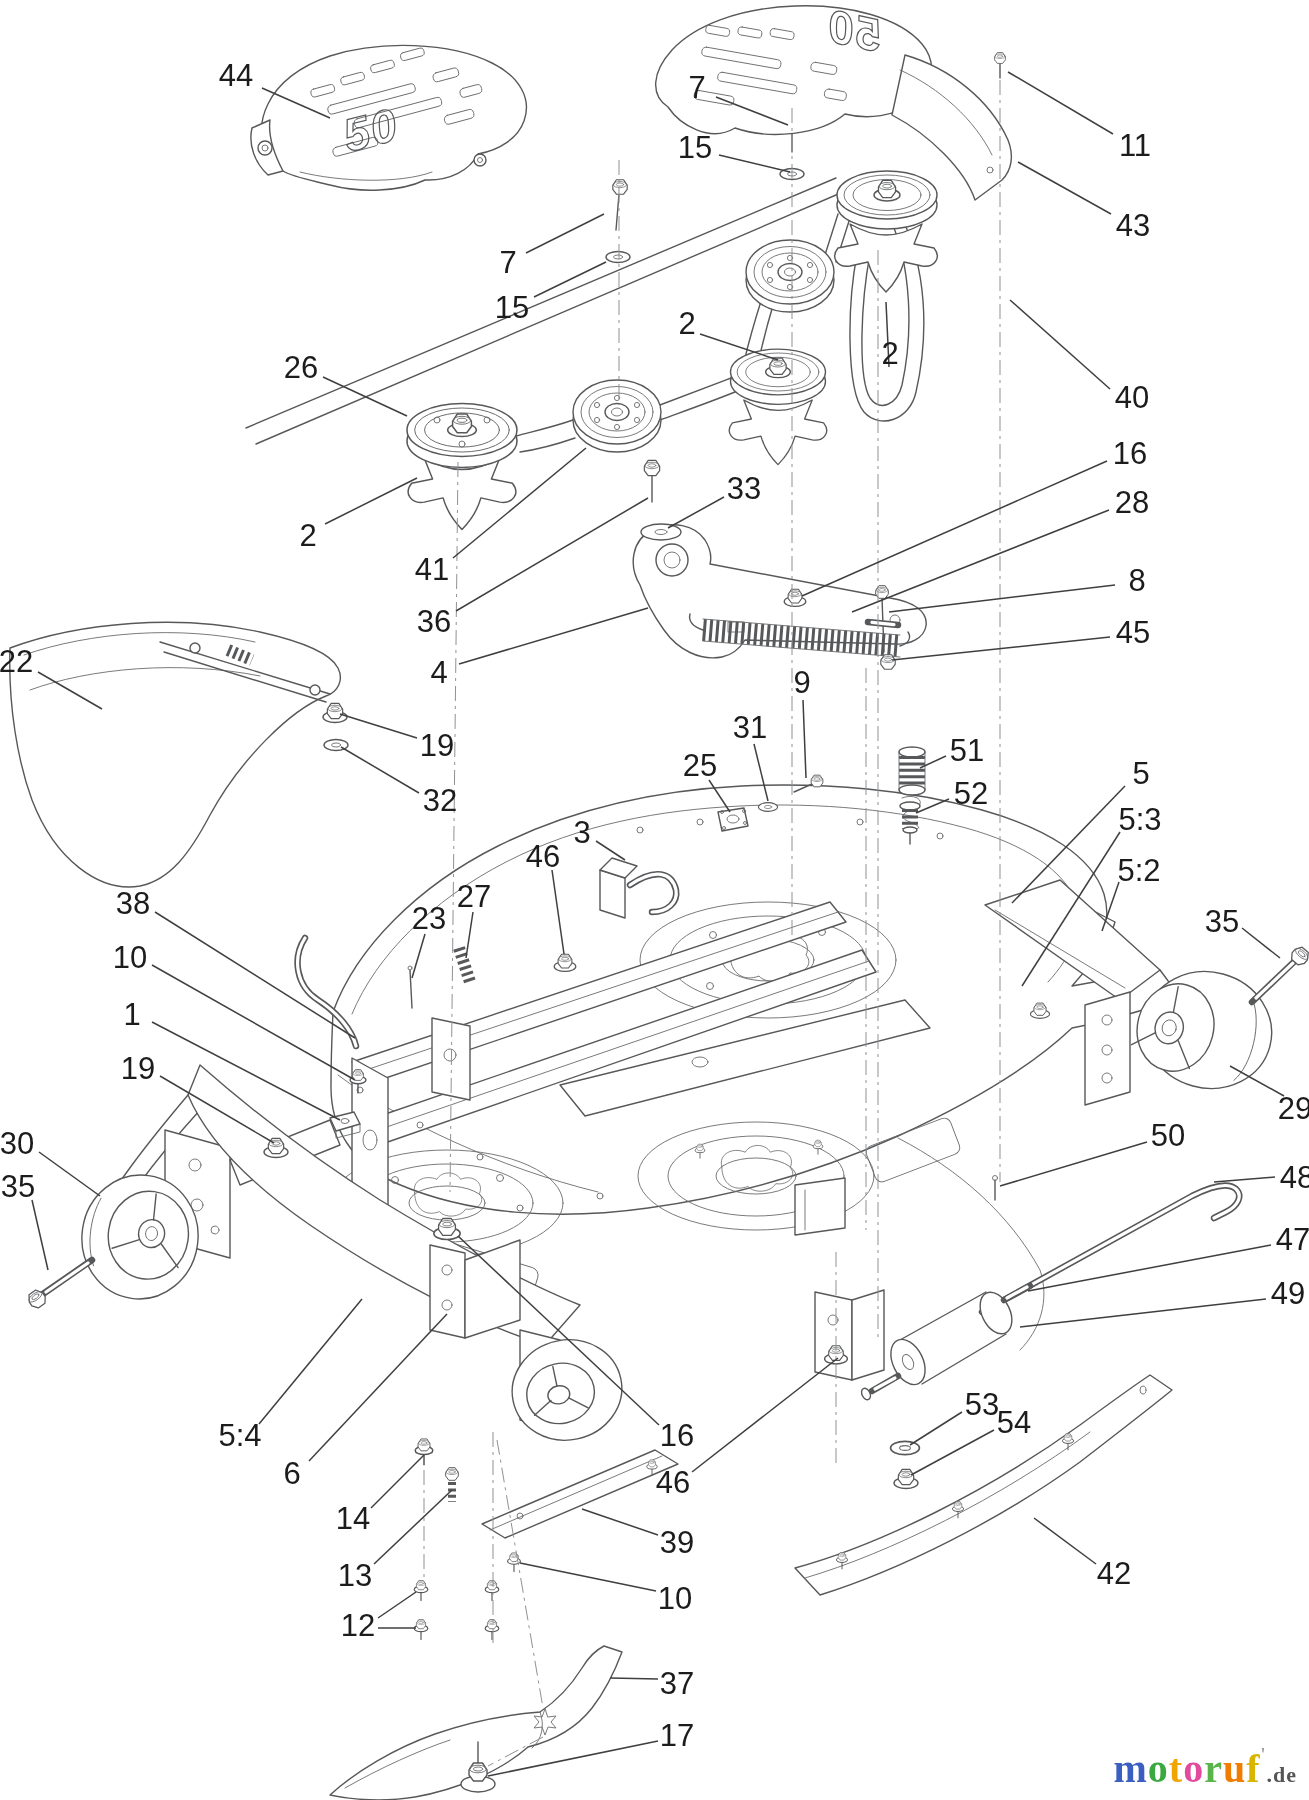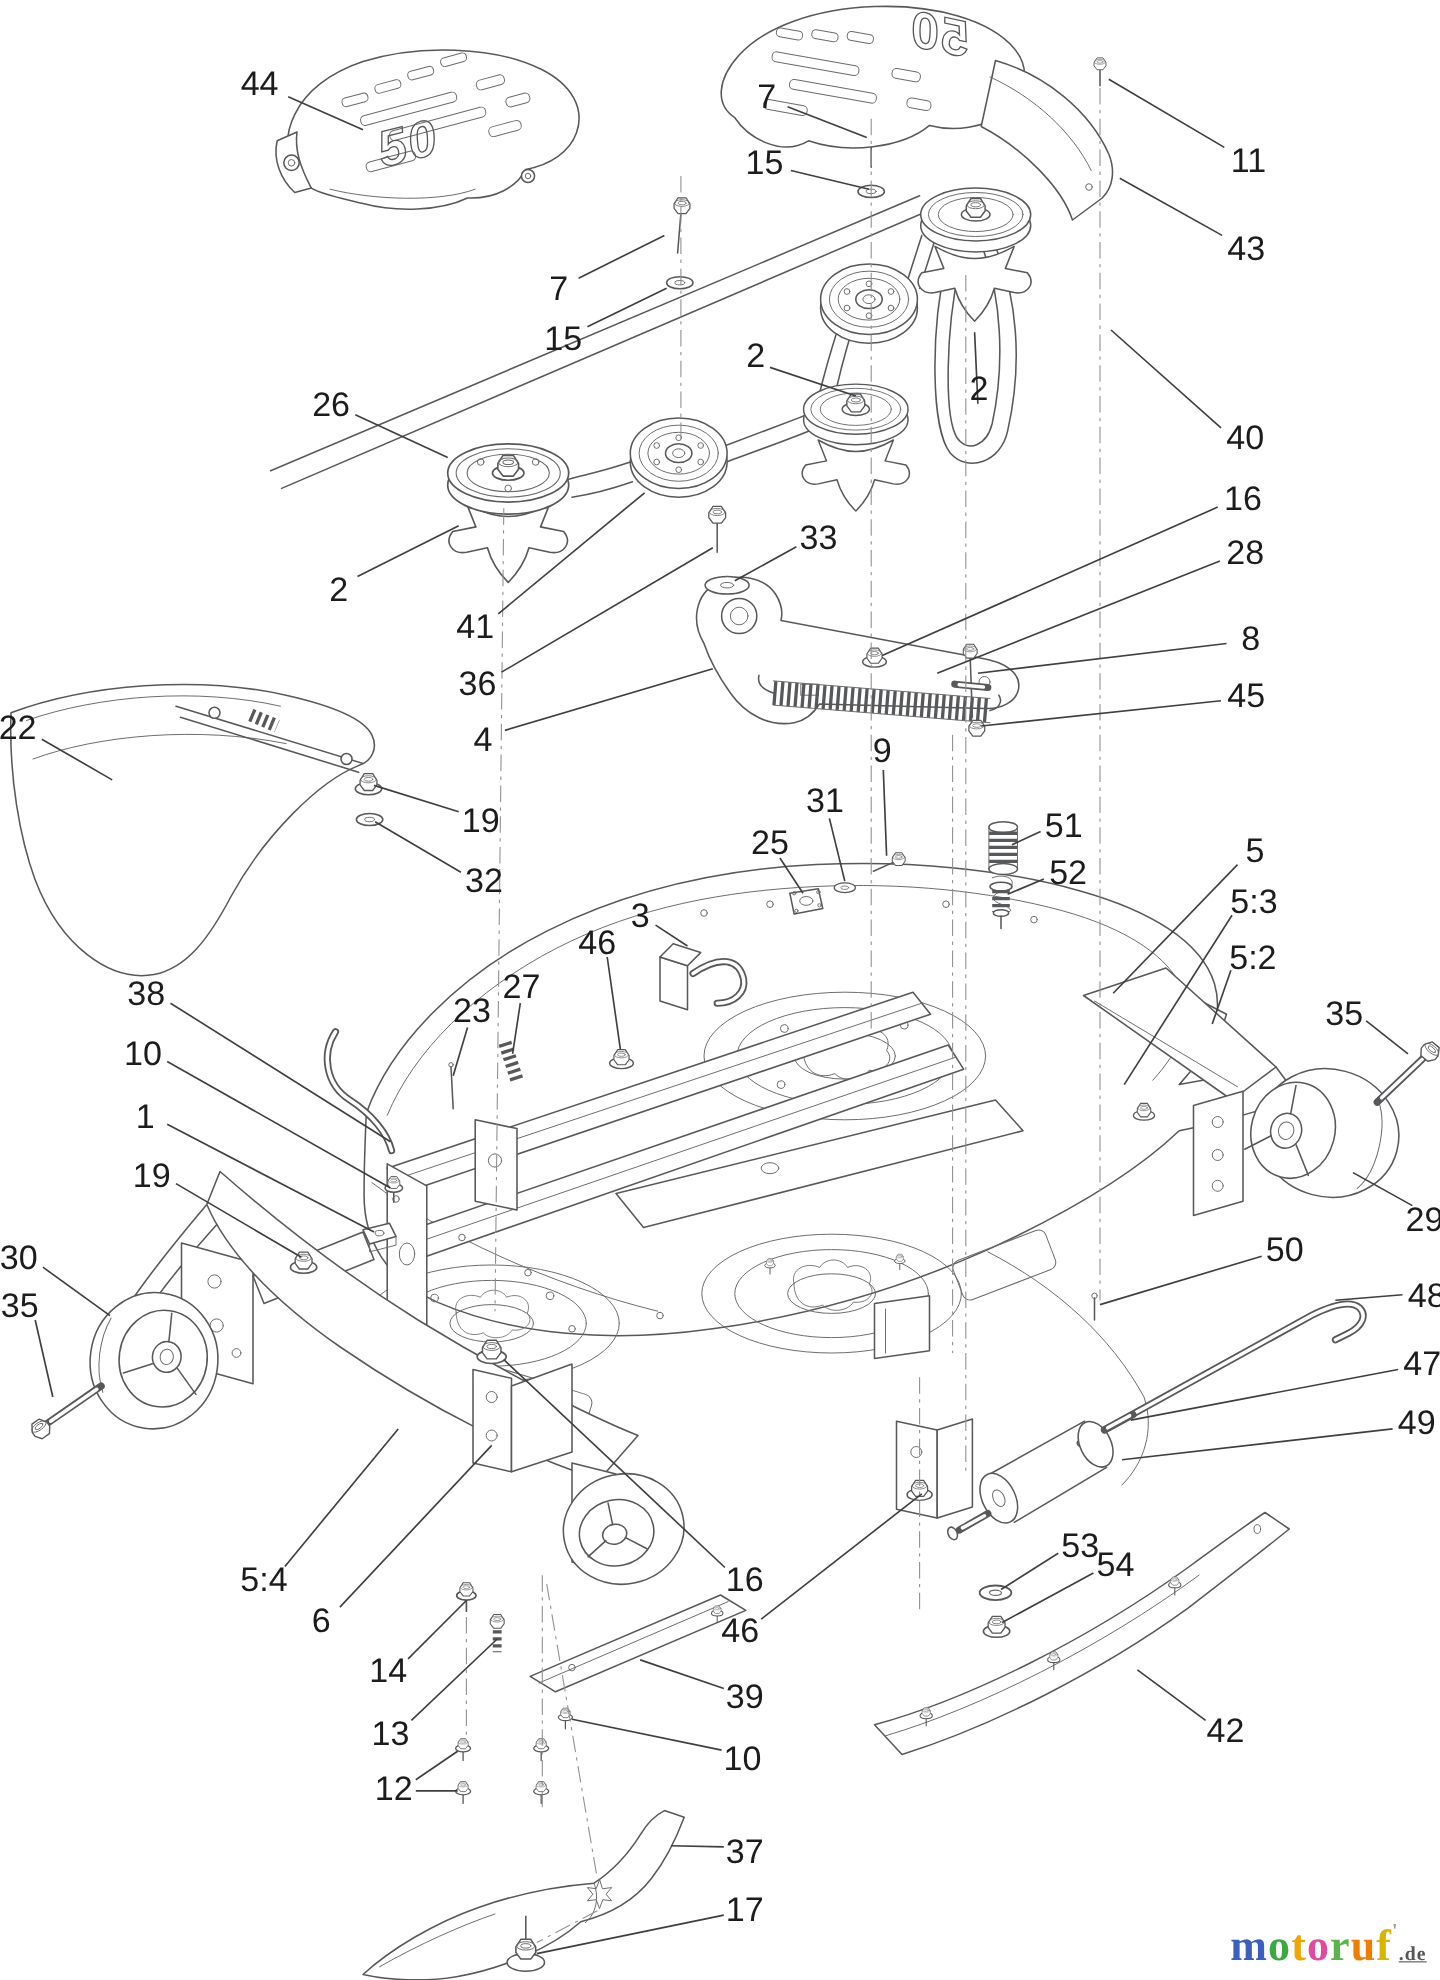--- a/index.html
+++ b/index.html
@@ -9,21 +9,21 @@
   .fw{fill:#fff;stroke:var(--stroke,#57585a);stroke-width:1.4;stroke-linejoin:round;}
   .tn{fill:none;stroke:#6a6b6d;stroke-width:.9;stroke-linecap:round;}
   .tube1{fill:none;stroke:var(--stroke,#57585a);stroke-width:6.5;stroke-linecap:round;stroke-linejoin:round;}
   .tube2{fill:none;stroke:#fff;stroke-width:3.2;stroke-linecap:round;stroke-linejoin:round;}
   .coil{stroke:var(--stroke,#57585a);stroke-dasharray:3 3.4;fill:none;}
   .axis{fill:none;stroke:#909194;stroke-width:1;stroke-dasharray:15 5 3 5;}
   .lbl{font-family:"Liberation Sans",sans-serif;font-size:31px;fill:var(--label,#1c1c1c);}
   .ldr{stroke:#3f3f41;stroke-width:1.5;fill:none;}
   .badge{font-family:"Liberation Sans",sans-serif;font-style:italic;font-weight:bold;font-size:46px;fill:none;stroke:var(--stroke,#57585a);stroke-width:1.2;letter-spacing:2px;}
   .wm{position:absolute;right:12px;bottom:8px;font-family:"Liberation Serif",serif;font-size:40px;font-weight:bold;letter-spacing:1px;white-space:nowrap;}
-  .wm .de{font-size:18px;text-decoration:underline;}
+  .wm .de{font-size:22px;}
   .wm .tick{font-size:18px;vertical-align:top;}
 </style>
 </head>
 <body style="--stroke: #57585a; --label: #1c1c1c;">
 
 <svg width="1309" height="1800" viewBox="0 0 1309 1800">
   <defs>
     <g id="hexnut">
       <path d="M-9,-2 L-4.5,-9 L4.5,-9 L9,-2 L9,3 L4.5,9 L-4.5,9 L-9,3 Z" class="fw"></path>
       <ellipse cx="0" cy="-3" rx="8.5" ry="3.8" class="tn"></ellipse>

